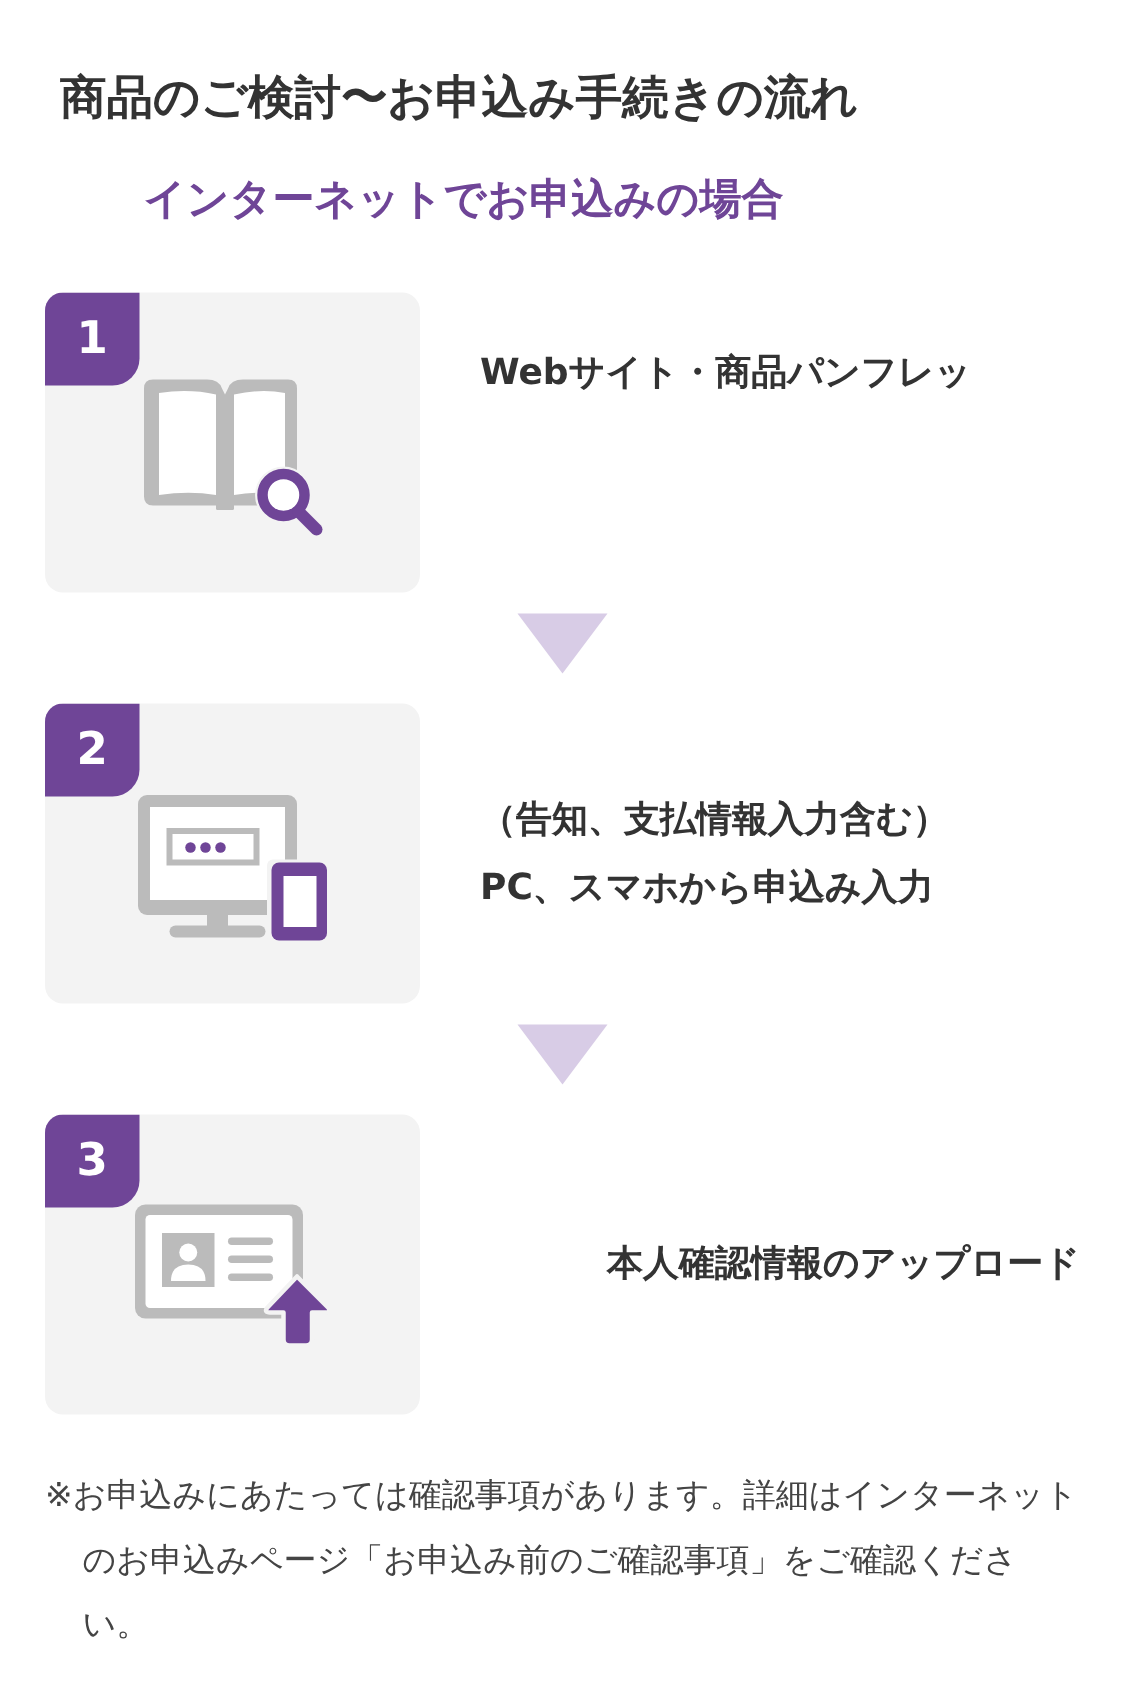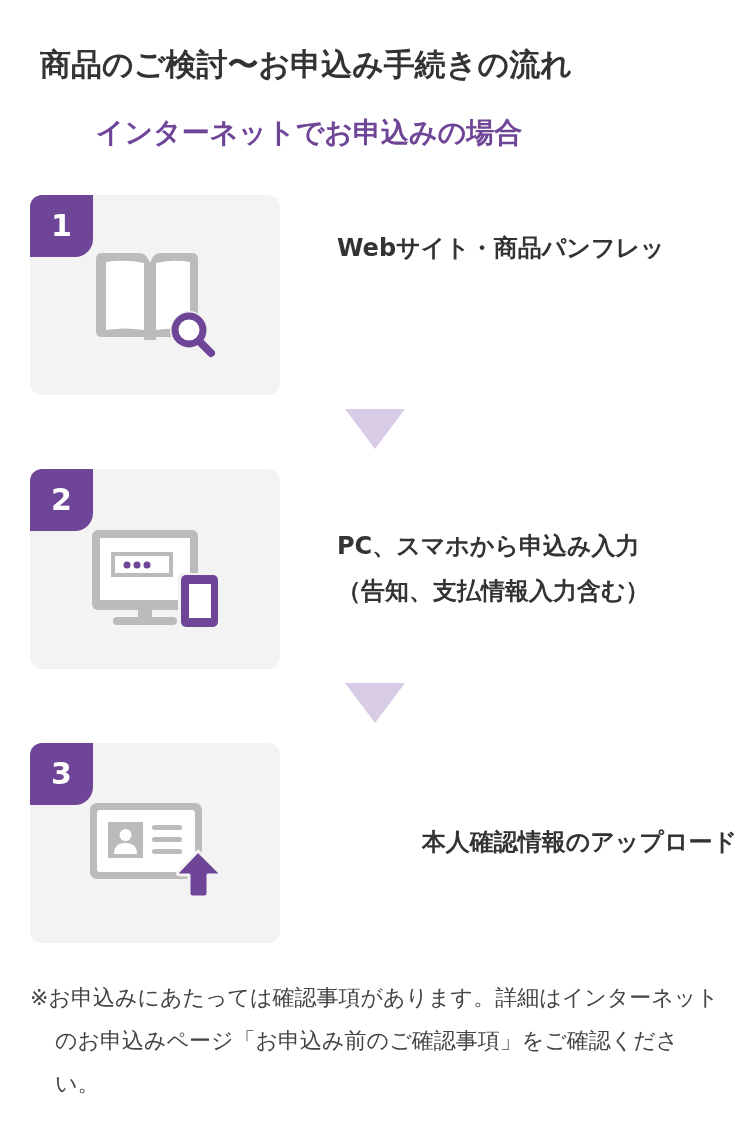--- a/index.html
+++ b/index.html
@@ -9,21 +9,21 @@
            font-size:31px; font-weight:bold; color:#333333; letter-spacing:0px; }
   .subtitle { position:absolute; left:0; top:114px; width:618px; text-align:center;
               font-size:28px; font-weight:bold; color:#6f4597; }
   .step-card { position:absolute; left:30px; width:250px; height:200px;
                background:#f3f3f3; border-radius:12px; overflow:hidden; }
   .step-num { position:absolute; left:0; top:0; width:63px; height:62px;
               background:#6f4597; color:#ffffff; border-bottom-right-radius:18px;
               font-size:30px; font-weight:bold; display:flex; align-items:center;
               justify-content:center; box-sizing:border-box; padding-bottom:2px; }
   .step-icon { position:absolute; left:0; top:0; width:250px; height:200px; }
-  .step-text { position:absolute; left:337px; width:400px; font-size:24px;
+  .step-text { position:absolute; left:320px; width:400px; font-size:24px;
                font-weight:bold; line-height:45px; color:#333333; }
   .arrow { position:absolute; left:345px; width:0; height:0;
            border-left:30px solid transparent; border-right:30px solid transparent;
            border-top:40px solid #d8cce6; }
   .note { position:absolute; left:30px; top:976px; width:690px; font-size:22px;
           line-height:43px; color:#444444; padding-left:25px; text-indent:-25px;
           box-sizing:border-box; }
 </style>
 </head>
 <body>
@@ -64,22 +64,22 @@
     <rect x="108" y="141" width="14" height="8" fill="#bbbbbb"></rect>
     <rect x="83" y="148" width="64" height="8" rx="4" fill="#bbbbbb"></rect>
 
     <rect x="148" y="104" width="40" height="56" rx="4" fill="#f3f3f3"></rect>
     <rect x="151" y="106" width="37" height="52" rx="5" fill="#6f4597"></rect>
     <rect x="159" y="115" width="22" height="34" fill="#ffffff"></rect>
   </svg>
   <div class="step-num">2</div>
 </div>
 <div class="step-text" style="top:524px;">
+  <div>（告知、支払情報入力含む）</div>
   <div>PC、スマホから申込み入力</div>
-  <div>（告知、支払情報入力含む）</div>
 </div>
 
 <div class="arrow" style="top:683px;"></div>
 
 <div class="step-card" style="top:743px;">
   <svg class="step-icon" viewBox="0 0 250 200">
 
     <rect x="60" y="60" width="112" height="76" rx="7" fill="#bbbbbb"></rect>
     <rect x="67" y="67" width="98" height="62" rx="3" fill="#ffffff"></rect>
 

